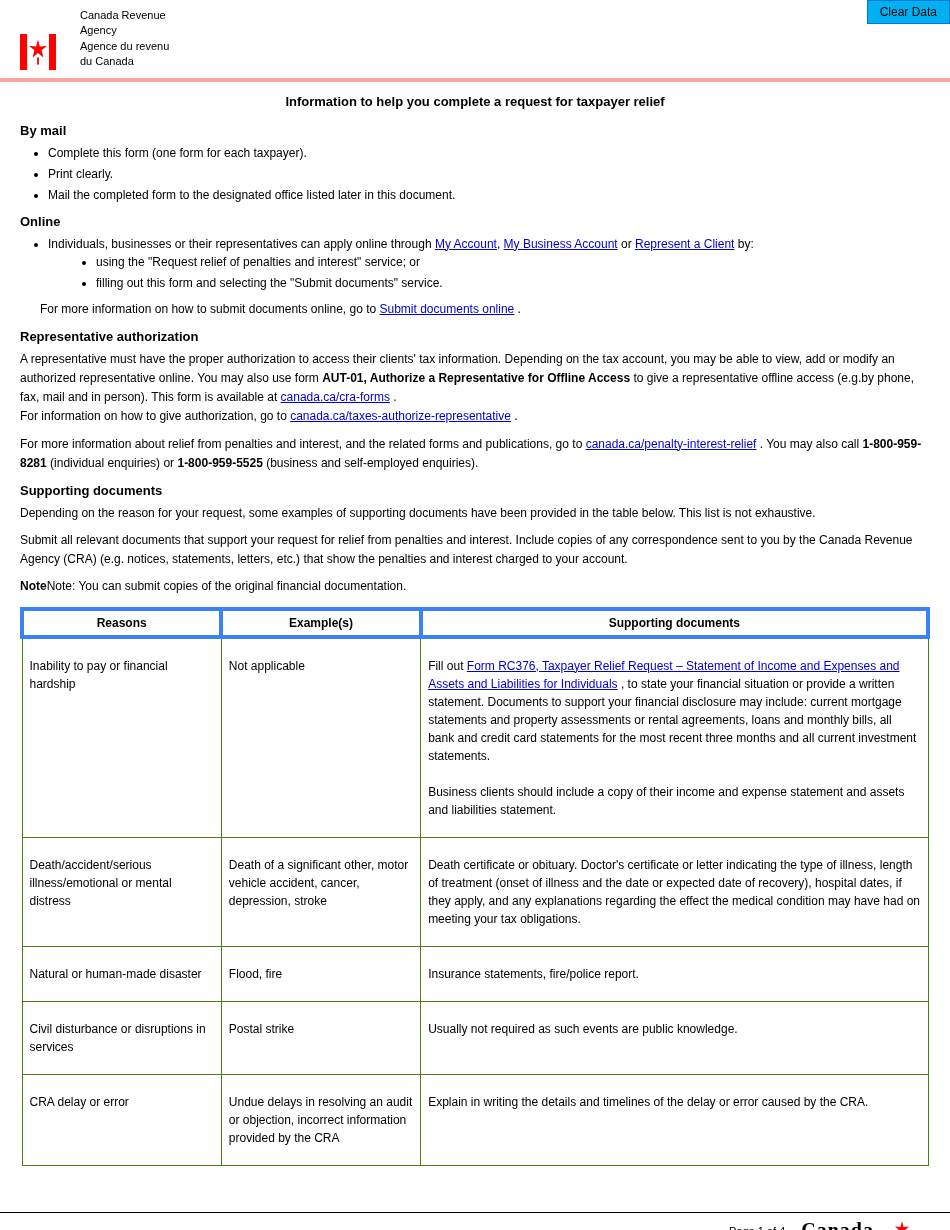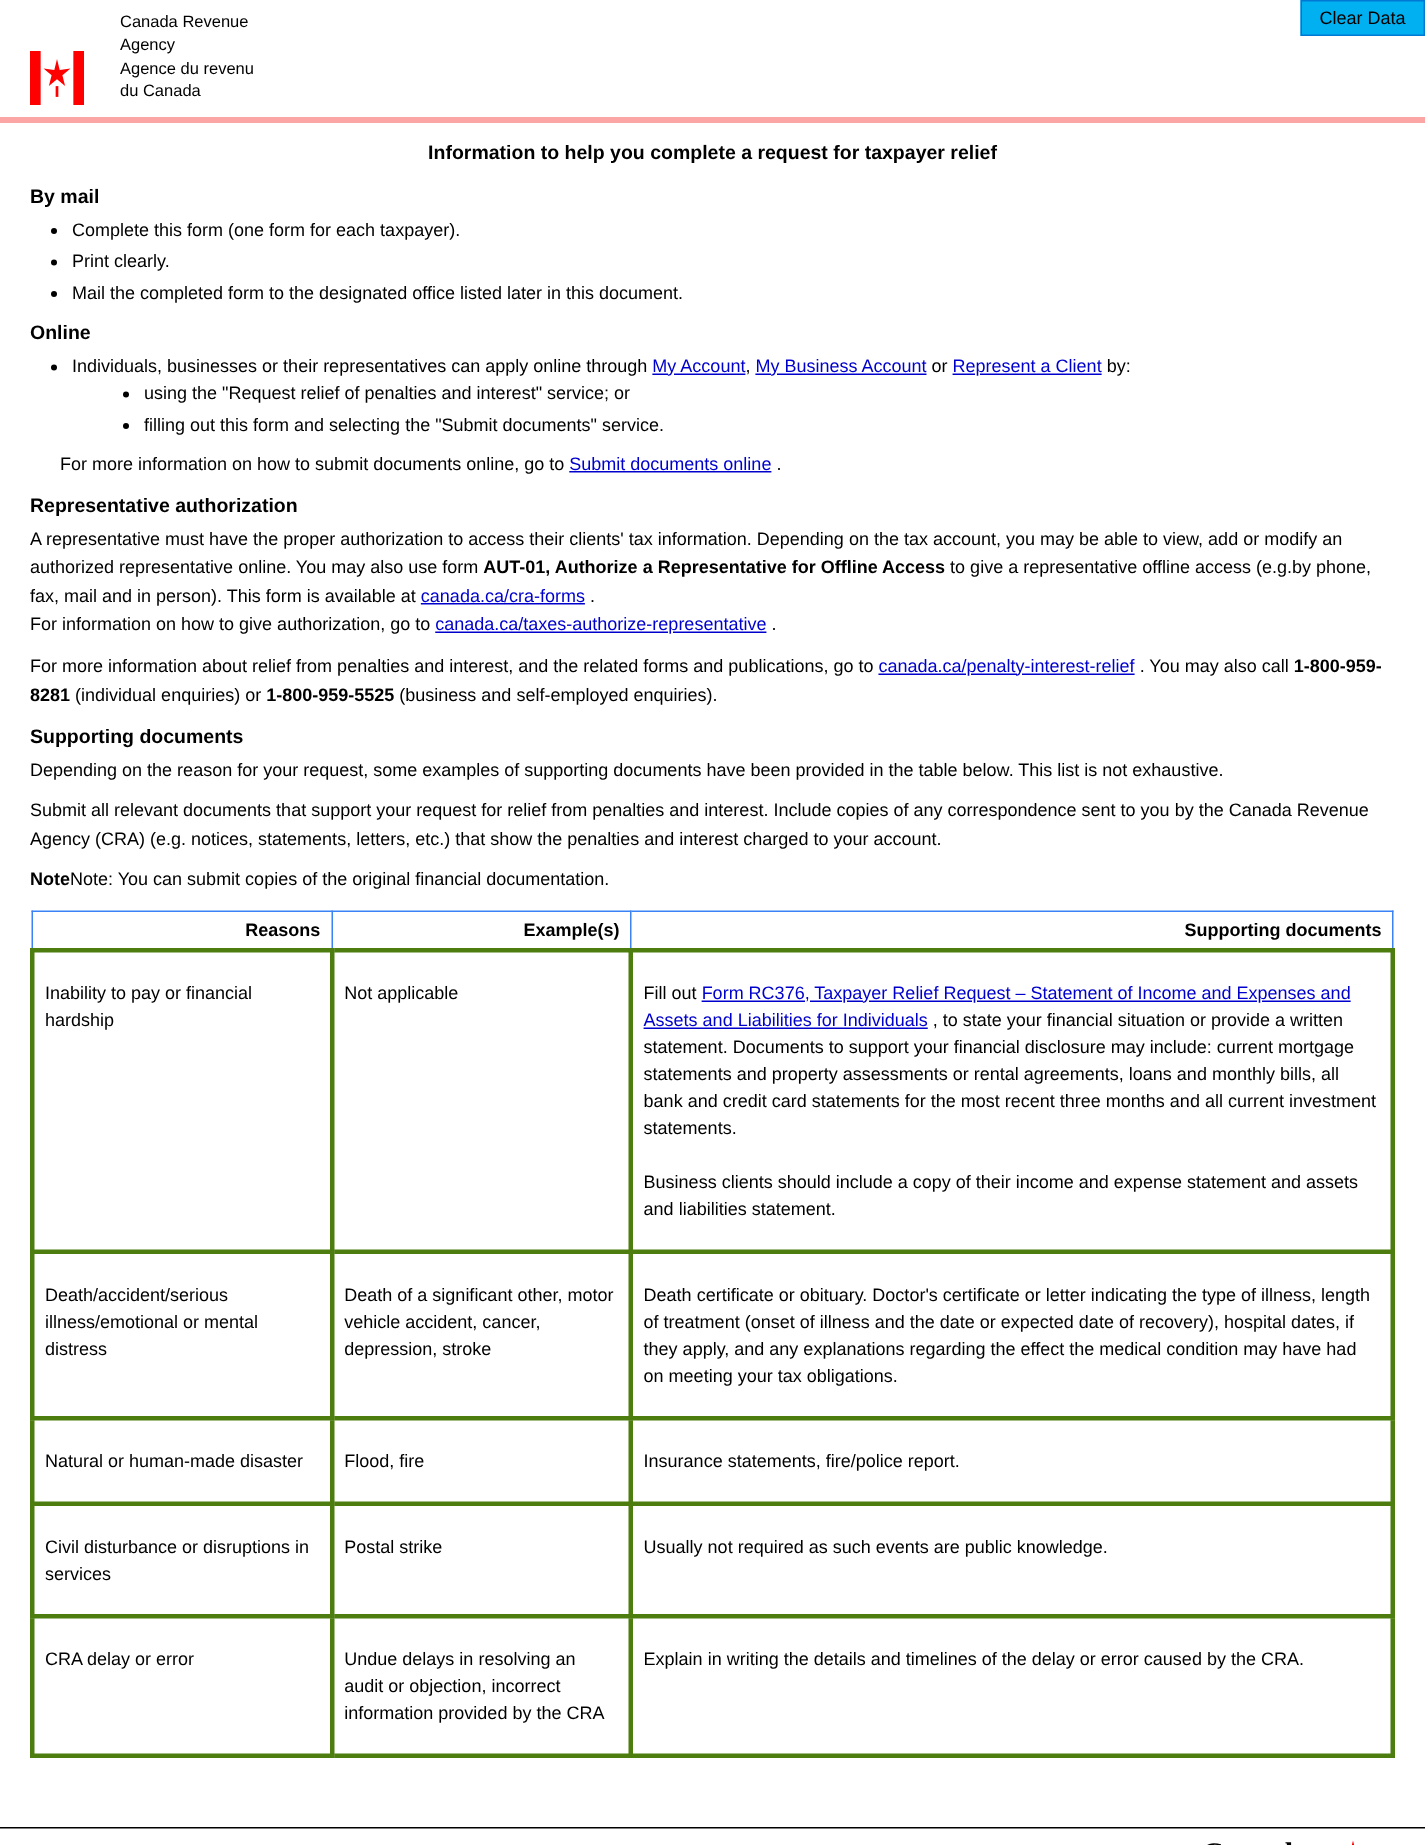--- a/index.html
+++ b/index.html
@@ -100,28 +100,28 @@
 
     
     .support-table {
       width: 100%;
       border-collapse: collapse;
       margin-top: 10px;
       margin-bottom: 10px;
       font-size: 12px;
     }
     .support-table th {
-      border: 1px solid #3b82f6;
+      border: 4px solid #3b82f6;
       padding: 5px 7px;
       background: #fff;
       font-weight: bold;
-      text-align: right;
+      text-align: center;
     }
     .support-table td {
-      border: 3px solid #4d7c0f;
+      border: 1px solid #4d7c0f;
       padding: 18px 7px;
       vertical-align: top;
       line-height: 1.5;
     }
     .support-table td a.link {
       color: #0000cc;
     }
 
     
     .footer {

